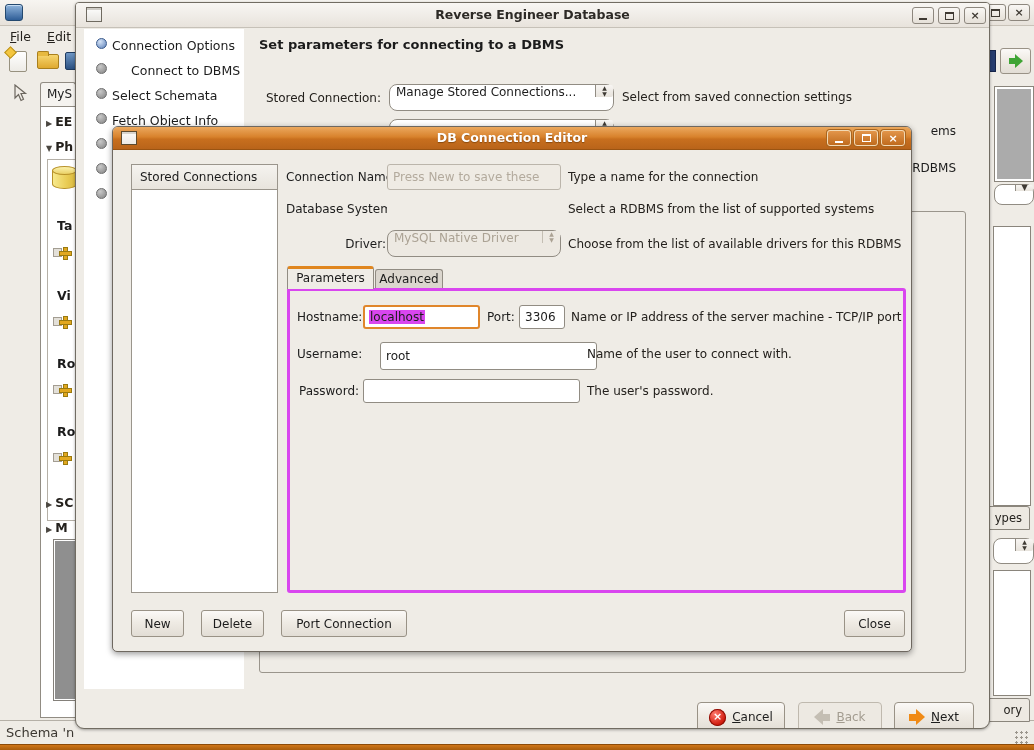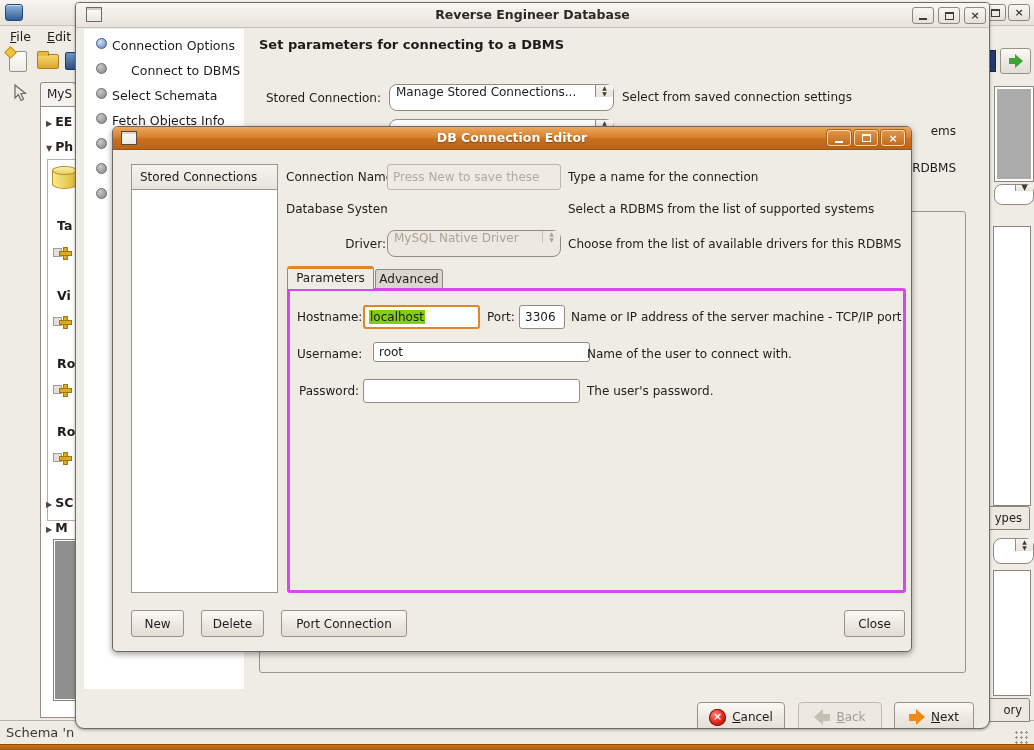--- a/index.html
+++ b/index.html
@@ -156,21 +156,21 @@
   .clip-label { position:absolute; overflow:hidden; white-space:nowrap; font-size:12px;
                 display:flex; align-items:center; }
   .tab { position:absolute; border:1px solid #918c83; border-bottom:none; border-radius:3px 3px 0 0;
          text-align:center; font-size:12px; }
   .tab.active { background:#EFECE6; border-top:3px solid #E0861F; height:23px; line-height:19px; z-index:5; }
   .tab.inactive { background:#DBD6CE; height:20px; line-height:19px; }
   #dlg-panel { left:174px; top:161px; width:619px; height:305px; border:3px solid #d946ef;
                border-radius:0 3px 3px 3px; overflow:hidden;text-decoration:underline; }
   .hostinput { position:absolute; border:2px solid #E0862B; border-radius:3px; background:#fff;
                display:flex; align-items:center; padding:0 4px; }
-  .hostinput .sel { background:#84cc16; padding:0 1px; }
+  .hostinput .sel { background:#d946ef; padding:0 1px; }
 </style>
 </head>
 <body>
 
 <div class="abs" id="wb-titlebar">
   <div class="abs" id="wb-appicon"></div>
   <div class="abs wbtn" style="left:984px; top:4px;">
       <span class="glyph-max"></span>
     </div>
   <div class="abs wbtn" style="left:1008px; top:4px;">
@@ -282,21 +282,21 @@
     <div class="step" style="top:34px;gap:24px;">
         <span class="bullet"></span>
         <span class="txt">Connect to DBMS</span>
       </div>
     <div class="step" style="top:59px;">
         <span class="bullet"></span>
         <span class="txt">Select Schemata</span>
       </div>
     <div class="step" style="top:84px;">
         <span class="bullet"></span>
-        <span class="txt">Fetch Objects Info</span>
+        <span class="txt">Fetch Object Info</span>
       </div>
     <div class="step" style="top:109px;">
         <span class="bullet"></span>
         <span class="txt">Select Objects</span>
       </div>
     <div class="step" style="top:134px;">
         <span class="bullet"></span>
         <span class="txt">Reverse Engineer</span>
       </div>
     <div class="step" style="top:159px;">
@@ -392,21 +392,21 @@
   <div class="abs" id="dlg-panel">
     <div class="clip-label" style="left:7px; top:14px; width:64px; height:24px;">Hostname:</div>
     <div class="hostinput" style="left:73px; top:14px; width:117px; height:24px;">
       <span class="sel">localhost</span>
     </div>
     <div class="clip-label" style="left:197px; top:14px; width:32px; height:24px;">Port:</div>
     <input class="abs tin" style="left: 229px; top: 14px; width: 46px; height: 24px;" value="3306">
     <div class="abs helper" style="left:281px; top:19px;">Name or IP address of the server machine - TCP/IP port</div>
 
     <div class="clip-label" style="left:7px; top:51px; width:64px; height:24px;">Username:</div>
-    <input class="abs tin" style="left: 83px; top: 51px; width: 217px; height: 20px;" value="root">
+    <input class="abs tin" style="left: 90px; top: 51px; width: 217px; height: 28px;" value="root">
     <div class="abs helper" style="left:297px; top:56px;">Name of the user to connect with.</div>
 
     <div class="clip-label" style="left:9px; top:88px; width:62px; height:24px;">Password:</div>
     <input class="abs tin" type="password" style="left: 73px; top: 88px; width: 217px; height: 24px;">
     <div class="abs helper" style="left:297px; top:93px;">The user's password.</div>
   </div>
 
   <div class="abs btn" style="left:18px; top:483px; width:53px; height:27px;">New</div>
   <div class="abs btn" style="left:88px; top:483px; width:63px; height:27px;">Delete</div>
   <div class="abs btn" style="left:168px; top:483px; width:126px; height:27px;">Port Connection</div>

